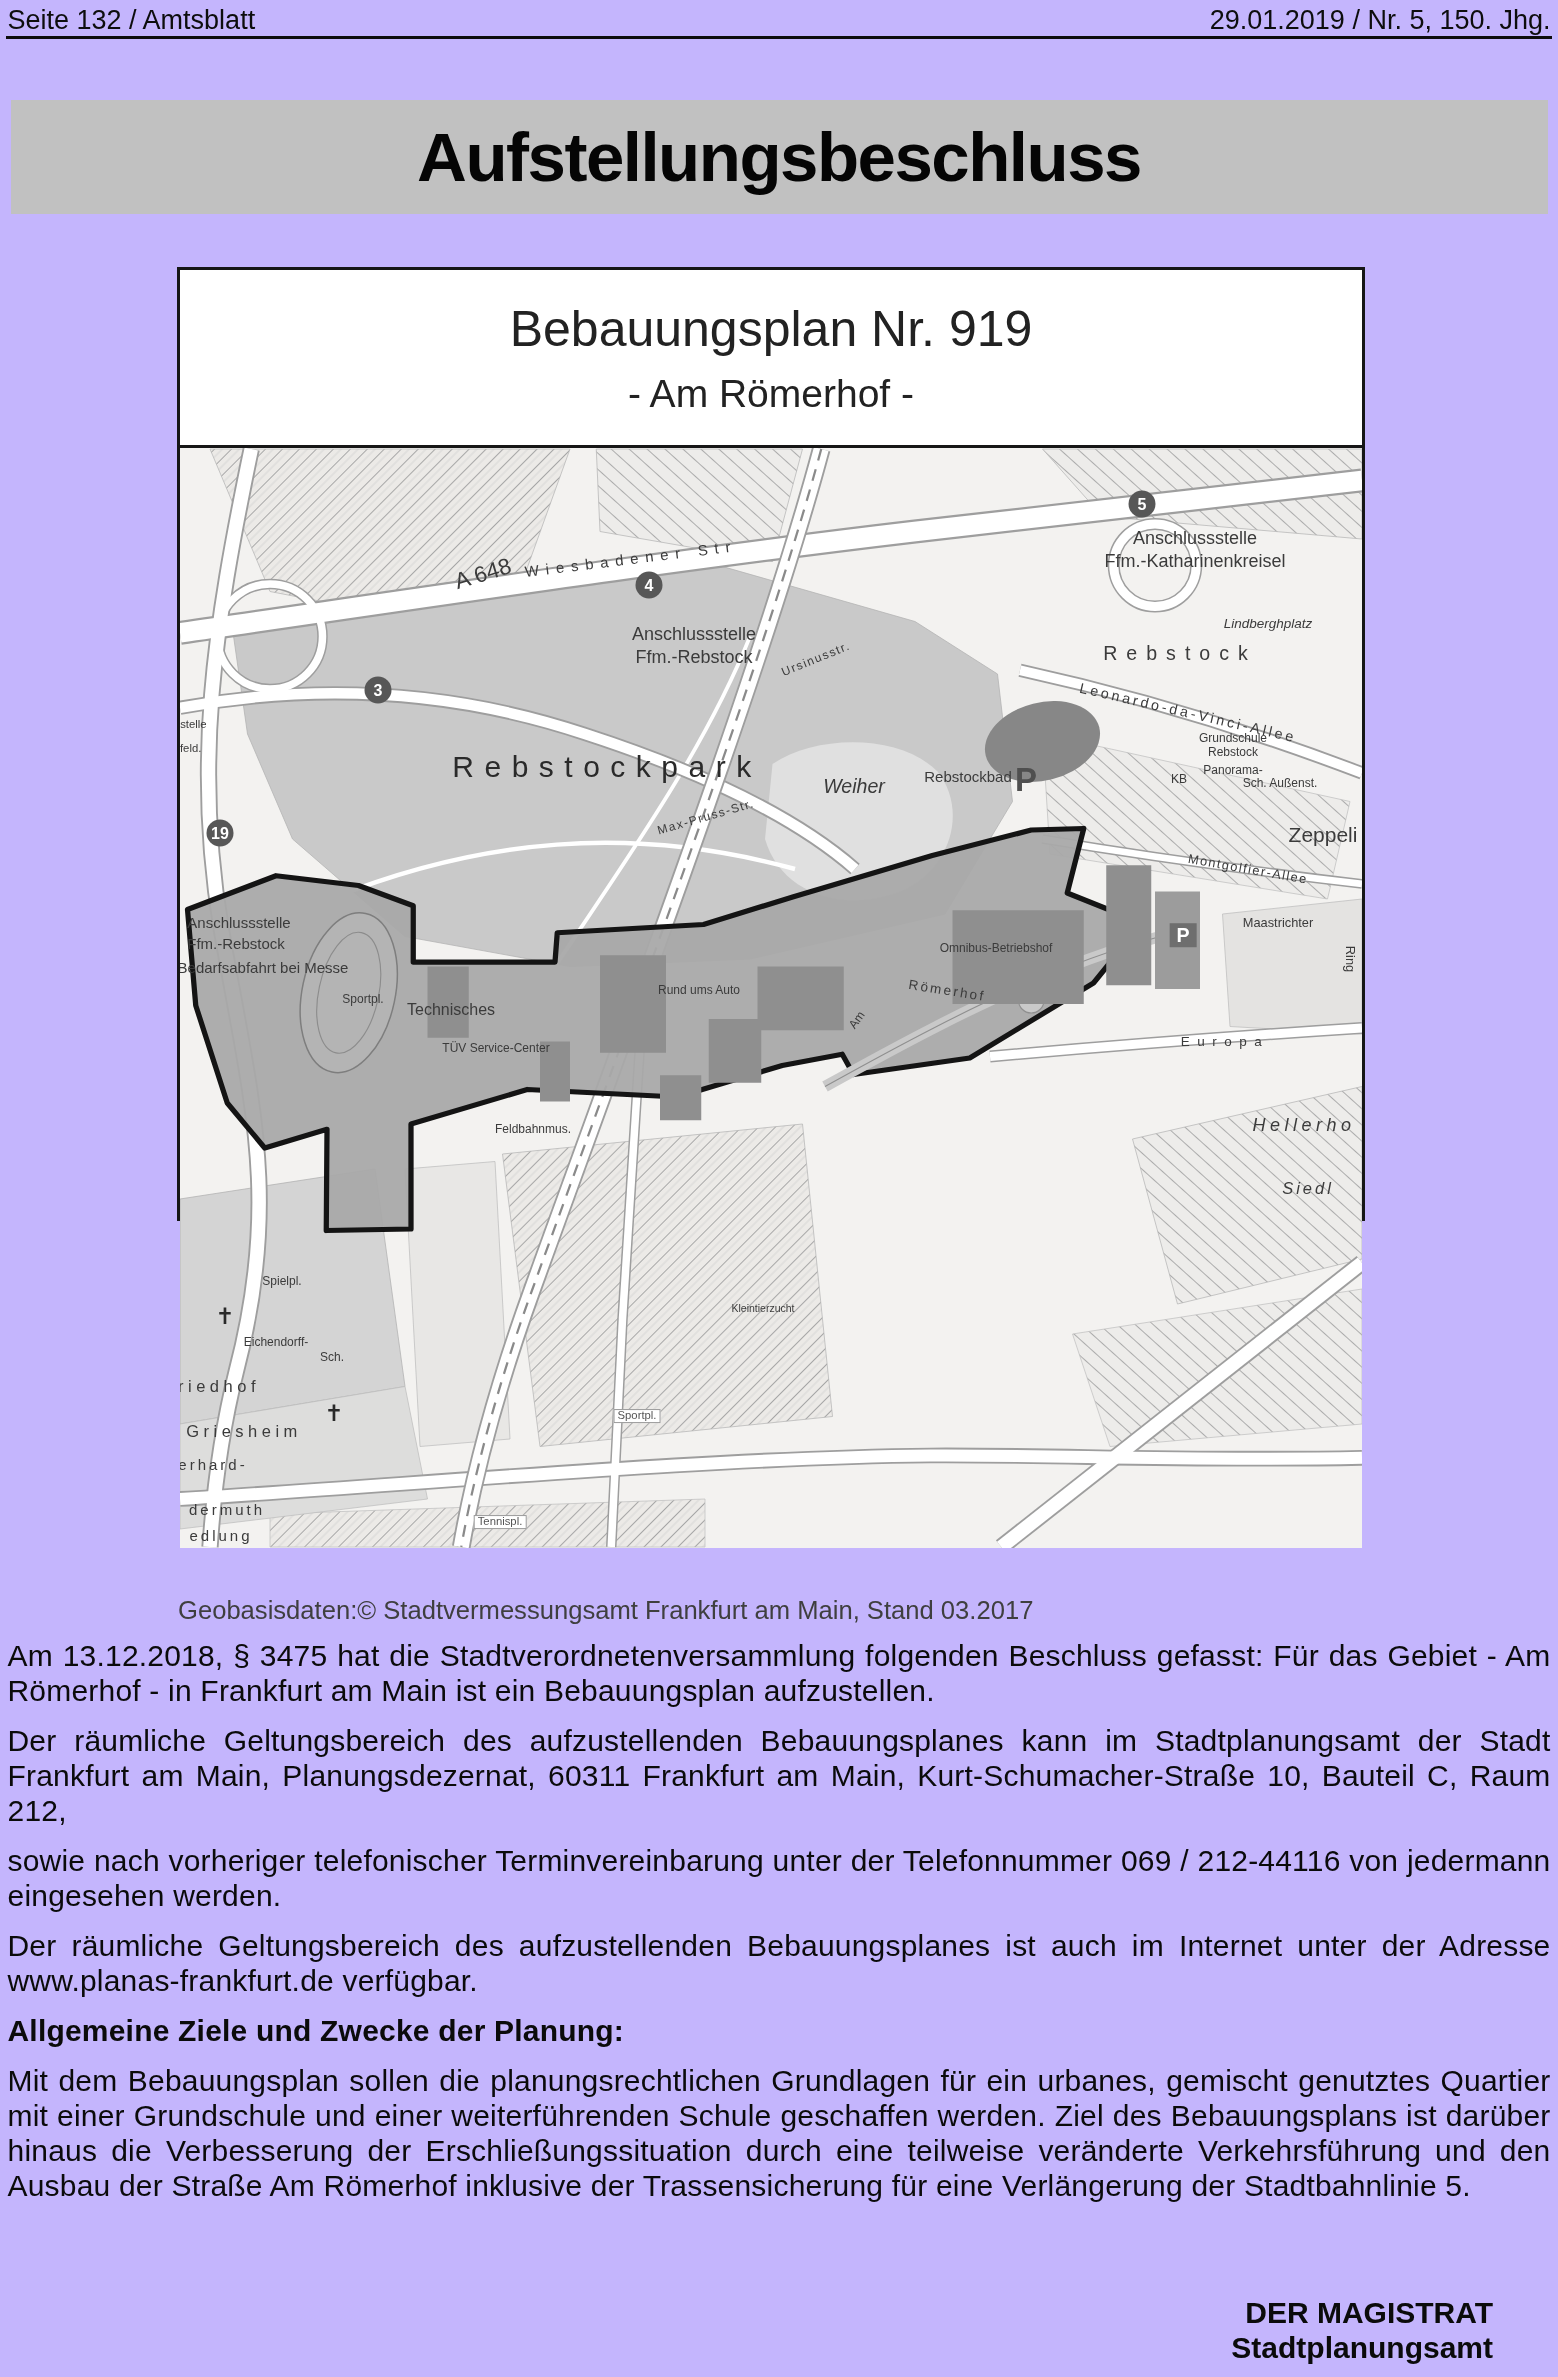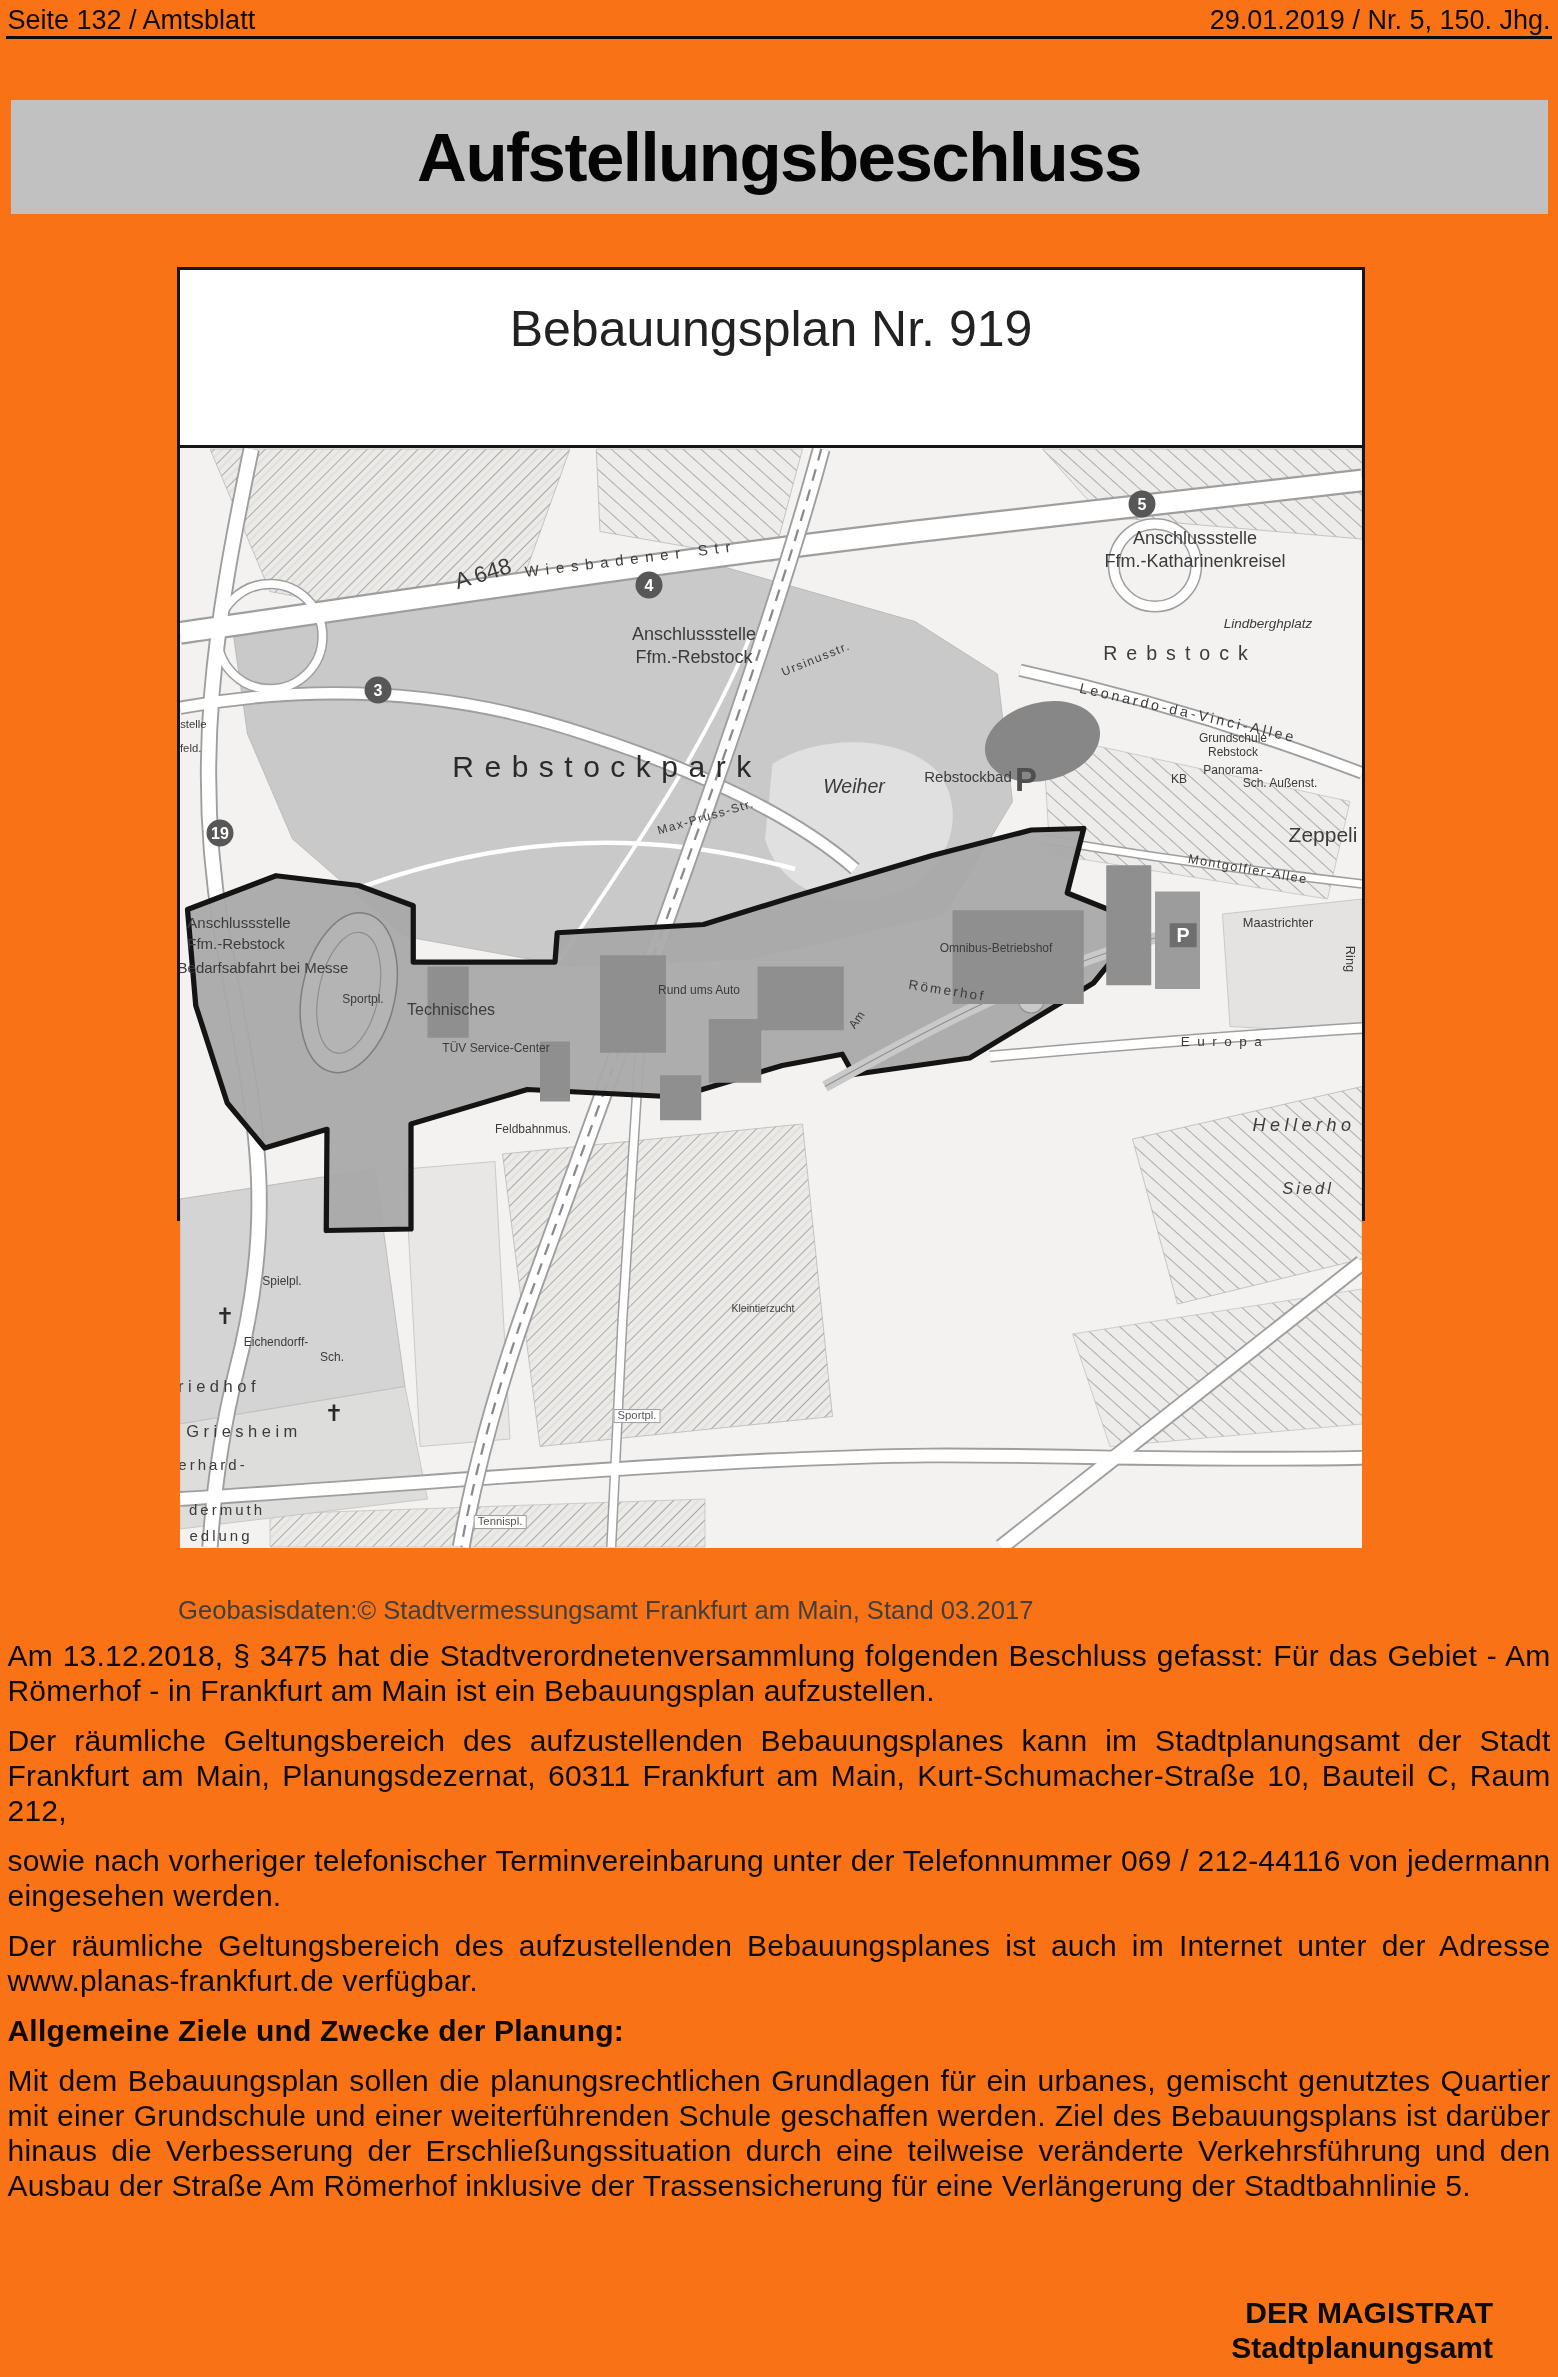--- a/index.html
+++ b/index.html
@@ -1,16 +1,16 @@
 <!DOCTYPE html>
 <html style="font-size:12px"><head>
 <meta charset="utf-8">
 <style>
   html,body{margin:0;padding:0;background:#ffffff;}
-  #page{position:relative;width:1558px;height:2377px;background:#f97316;overflow:hidden;
+  #page{position:relative;width:1558px;height:2377px;background:#c4b5fd;overflow:hidden;
         font-family:"Liberation Sans",sans-serif;color:#111;}
   
   .hdr{position:absolute;top:4.5px;font-size:27px;letter-spacing:0px;color:#0d0d0d;}
   #hdr-left{left:7.5px;}
   #hdr-right{right:7.5px;}
   #hdr-rule{position:absolute;top:36px;left:6px;right:6px;height:3px;background:#0d0d0d;}
   
   #banner{position:absolute;left:10.5px;top:100px;width:1537px;height:114px;background:#c1c1c1;
           display:flex;align-items:center;justify-content:center;}
   #banner-title{font-size:69px;font-weight:bold;letter-spacing:-1.5px;color:#050505;}
@@ -51,20 +51,21 @@
   <div class="hdr" id="hdr-right">29.01.2019 / Nr. 5, 150. Jhg.</div>
   <div id="hdr-rule"></div>
 
   <div id="banner">
     <span id="banner-title">Aufstellungsbeschluss</span>
   </div>
 
   <div id="figure">
     <div id="fig-title">
       <div id="fig-title-1">Bebauungsplan Nr. 919</div>
+      <div id="fig-title-2">- Am Römerhof -</div>
     </div>
     <div id="map">
       <svg width="1182" height="1100" viewBox="0 0 1576 1464">
         <defs>
           <pattern id="h1" width="16" height="16" patternUnits="userSpaceOnUse" patternTransform="rotate(45)">
             <rect width="16" height="16" fill="#eceae7"></rect>
             <line x1="0" y1="0" x2="0" y2="16" stroke="#a3a3a3" stroke-width="2.5"></line>
             <line x1="8" y1="0" x2="8" y2="16" stroke="#cfcfcf" stroke-width="1"></line>
           </pattern>
           <pattern id="h2" width="16" height="16" patternUnits="userSpaceOnUse" patternTransform="rotate(-48)">

